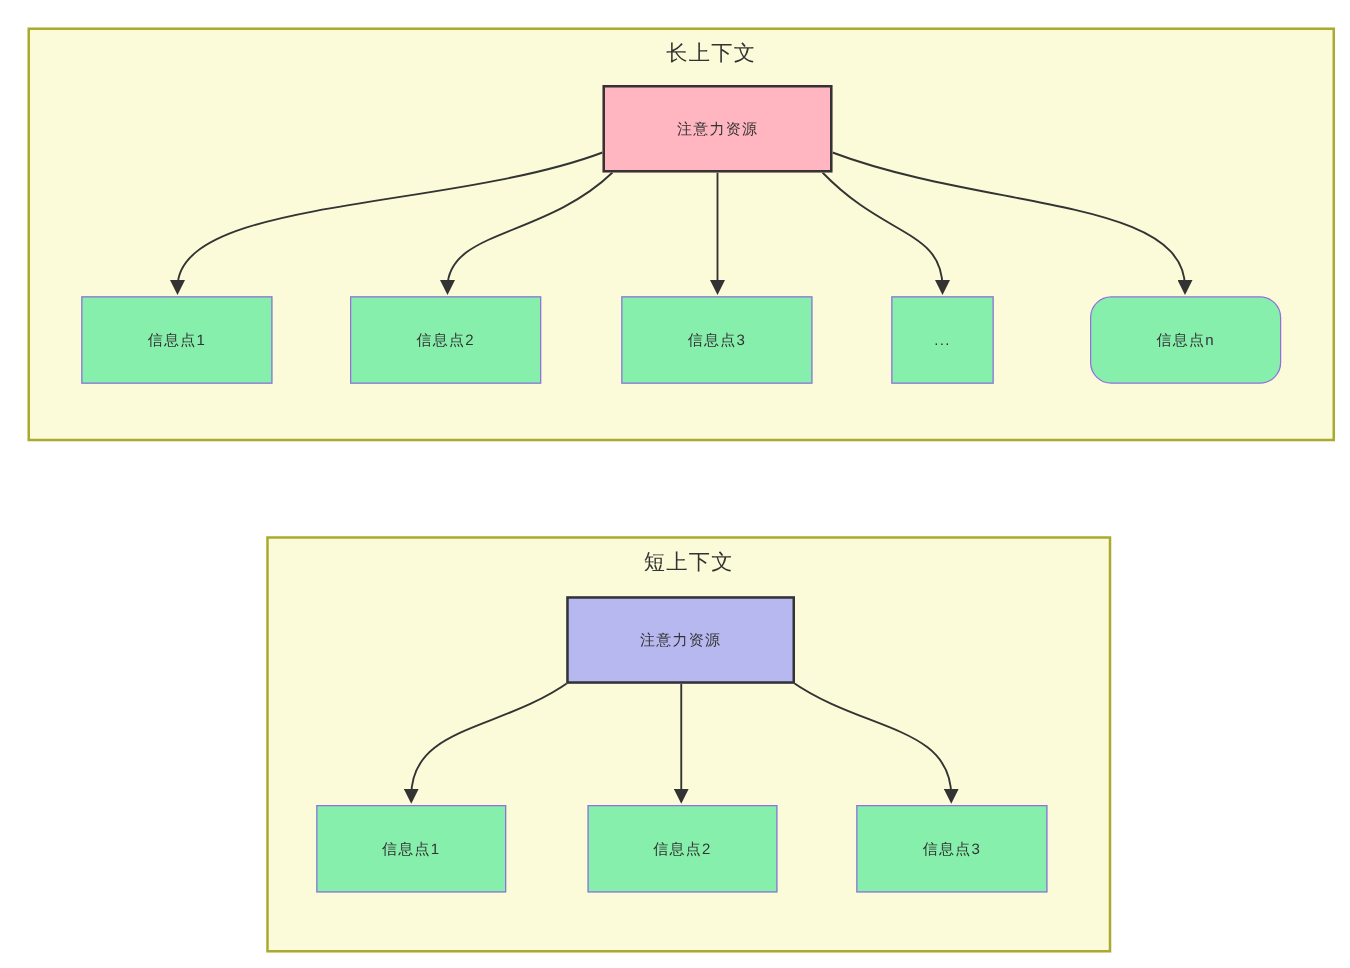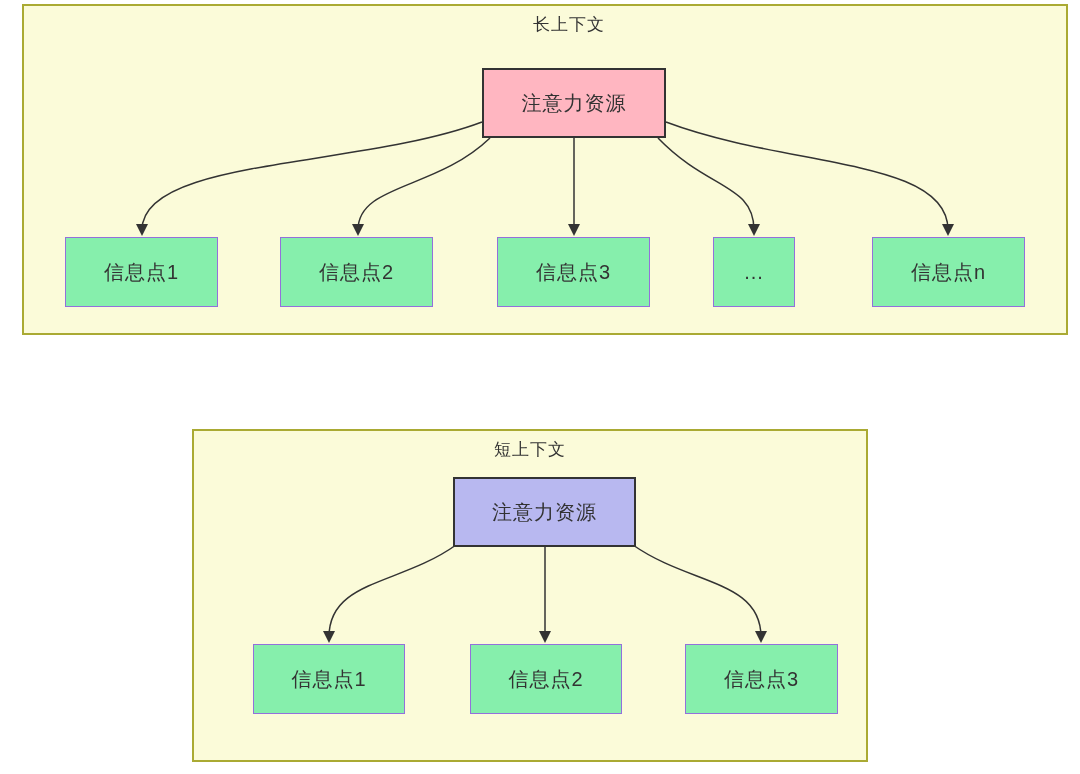--- a/index.html
+++ b/index.html
@@ -34,21 +34,21 @@
     left: 0;
     top: 0;
     pointer-events: none;
   }
   .node {
     position: absolute;
     box-sizing: border-box;
     display: flex;
     align-items: center;
     justify-content: center;
-    font-size: 20px;
+    font-size: 12px;
     color: #333333;
     letter-spacing: 1px;
   }
   .attention {
     border: 2px solid #333333;
   }
   .attention.long {
     background: #ffb6c1;
   }
   .attention.short {
@@ -57,25 +57,25 @@
   .info {
     background: #86efac;
     border: 1.5px solid #9370db;
   }
 </style>
 </head>
 <body>
 
 <div class="canvas">
 
-  <div class="group" style="left:22px; top:4px; width:1046px; height:331px;padding-left:48px;">
+  <div class="group" style="left:22px; top:22px; width:1046px; height:331px;padding-left:48px;">
     <div class="group-title">长上下文</div>
   </div>
 
-  <div class="group" style="left:192px; top:429px; width:676px; height:333px;">
+  <div class="group" style="left:213px; top:429px; width:676px; height:333px;">
     <div class="group-title">短上下文</div>
   </div>
 
   <svg class="edges" width="1080" height="774" viewBox="0 0 1080 774">
     <defs>
       <marker id="arrowhead" viewBox="0 0 10 10" refX="5" refY="5" markerWidth="8" markerHeight="8" orient="auto-start-reverse">
         <path d="M0,0 L10,5 L0,10 z" fill="#333333"></path>
       </marker>
     </defs>
     <g stroke="#333333" stroke-width="1.5" fill="none">
@@ -101,21 +101,21 @@
   </div>
   <div class="node info" style="left:280px; top:237px; width:153px; height:70px;">
     <span>信息点2</span>
   </div>
   <div class="node info" style="left:497px; top:237px; width:153px; height:70px;">
     <span>信息点3</span>
   </div>
   <div class="node info" style="left:713px; top:237px; width:82px; height:70px;">
     <span>...</span>
   </div>
-  <div class="node info" style="left:872px; top:237px; width:153px; height:70px;">
+  <div class="node info" style="left:872px; top:237px; width:153px; height:70px;border-radius:17px;">
     <span>信息点n</span>
   </div>
 
   <div class="node attention short" style="left:453px; top:477px; width:183px; height:70px;">
     <span>注意力资源</span>
   </div>
 
   <div class="node info" style="left:253px; top:644px; width:152px; height:70px;">
     <span>信息点1</span>
   </div>

